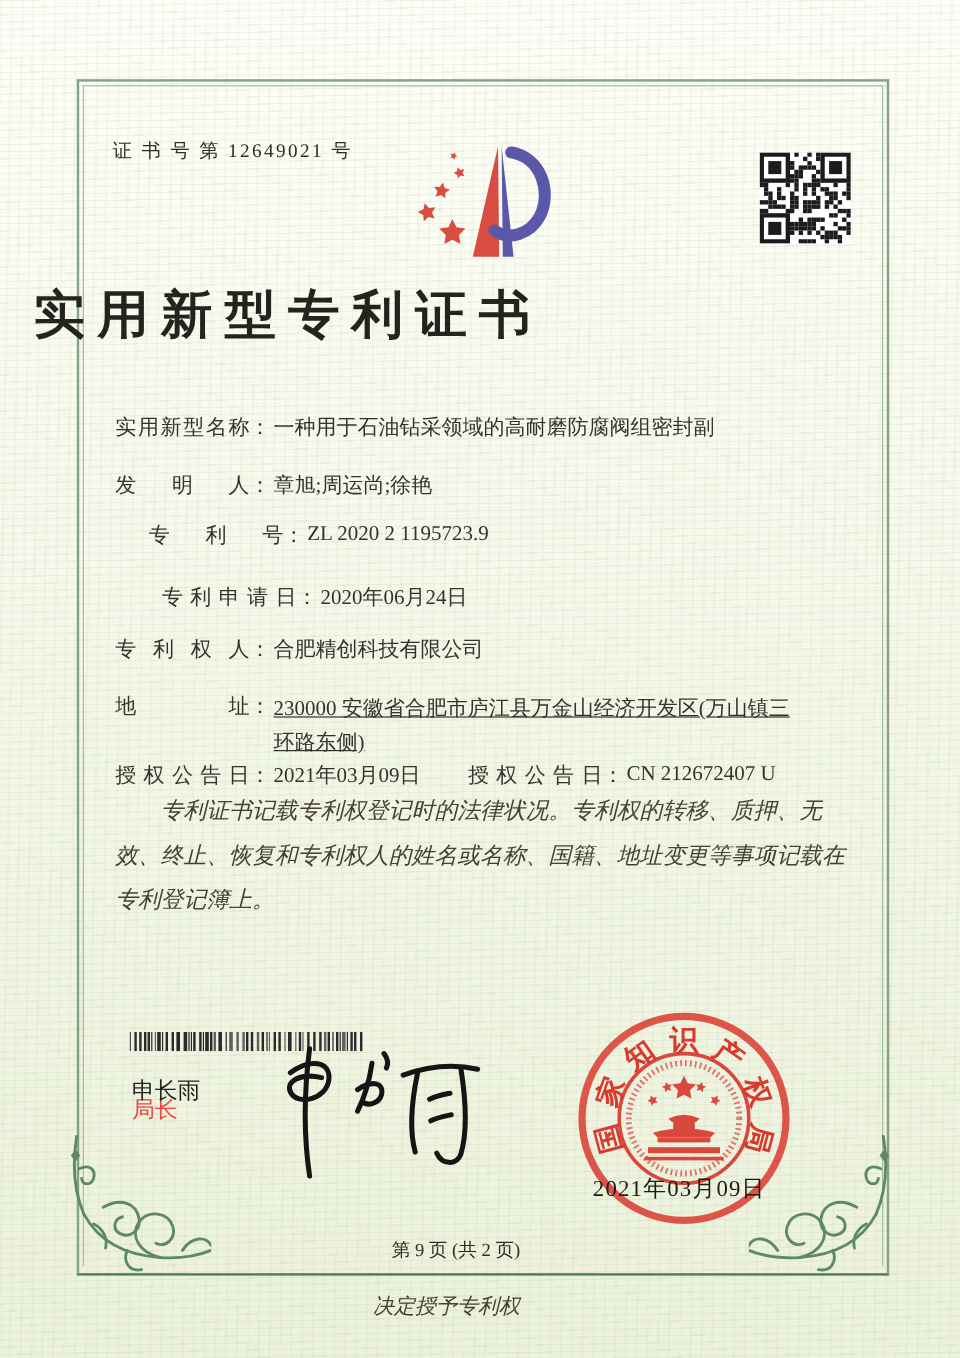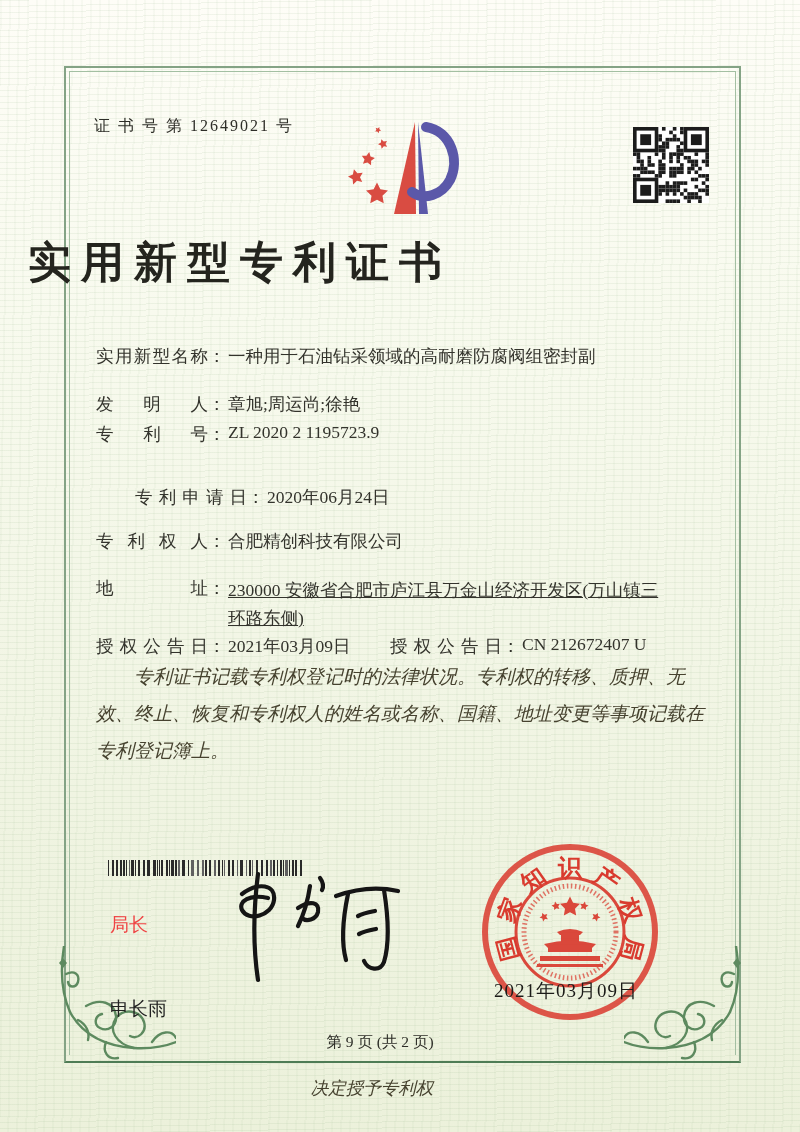--- a/index.html
+++ b/index.html
@@ -29,31 +29,31 @@
   .logo{left:342px;top:114px;width:120px;height:106px;z-index:3;}
   .qr{left:633px;top:127px;width:76px;height:76px;z-index:3;}
   .doc-title{left:0;top:234px;width:648px;text-align:left;font-size:43px;font-weight:700;
     letter-spacing:10px;color:#24241e;z-index:3;margin-left:28px;}
   
   .fields{left:96px;top:338px;width:612px;font-size:17.5px;color:#33332c;z-index:3;}
   .frow{position:absolute;left:0;white-space:nowrap;}
   .flabel{display:inline-block;width:112px;text-align:justify;text-align-last:justify;vertical-align:top;}
   .fcolon{display:inline-block;width:20px;vertical-align:top;}
   .fvalue{display:inline-block;vertical-align:top;}
-  .r1{top:6px;} .r2{top:54px;} .r3{top:84px;} .r4{top:147px;margin-left:39px;} .r5{top:191px;}
+  .r1{top:6px;} .r2{top:54px;} .r3{top:96px;margin-left:28px;} .r4{top:147px;margin-left:39px;} .r5{top:191px;}
   .r6{top:238px;} .r6 .fvalue{white-space:normal;width:442px;line-height:28px;text-decoration:underline;}
   .r7{top:296px;} .grant-no-group{position:absolute;left:294px;top:0;}
   
   .body-text{left:96px;top:658px;width:614px;font-size:19px;line-height:37px;color:#46422f;
     font-style:italic;z-index:3;}
   .body-text p{margin:0;text-indent:2em;}
   
   .barcode{left:108px;top:860px;width:198px;height:16px;z-index:3;}
   .sig-title{left:110px;top:912px;font-size:19px;color:#ef4444;z-index:3;font-family:"Liberation Sans","DejaVu Sans",sans-serif;}
-  .sig-name{left:110px;top:996px;font-size:19px;color:#222;z-index:3;font-family:"Liberation Sans","DejaVu Sans",sans-serif;}
+  .sig-name{left:110px;top:896px;font-size:19px;color:#222;z-index:3;font-family:"Liberation Sans","DejaVu Sans",sans-serif;}
   .signature{left:218px;top:860px;width:200px;height:126px;z-index:4;}
   
   .seal{left:482px;top:844px;width:176px;height:176px;border-radius:50%;
     border:6px solid rgba(217,58,46,.85);box-sizing:border-box;z-index:3;}
   .seal-ring{position:absolute;inset:0;}
   .seal-ring span{position:absolute;left:50%;top:50%;width:28px;height:28px;margin:-14px;
     text-align:center;font-size:24px;font-weight:700;color:var(--seal-red);line-height:28px;}
   .emblem{left:510px;top:872px;width:120px;height:120px;z-index:3;opacity:.92;}
   .seal-date{left:490px;top:978px;width:152px;text-align:center;font-size:19px;color:#1b1b18;
     letter-spacing:1px;z-index:5;}

